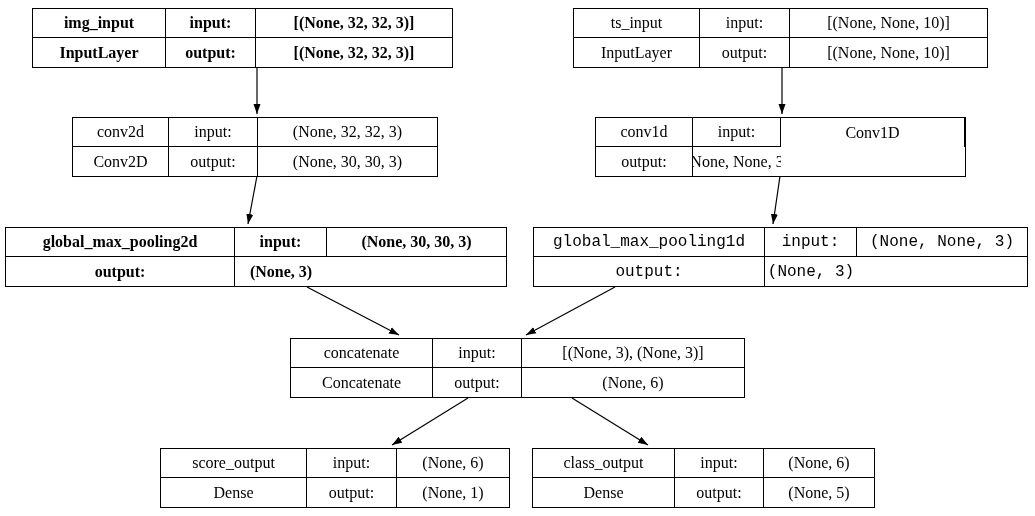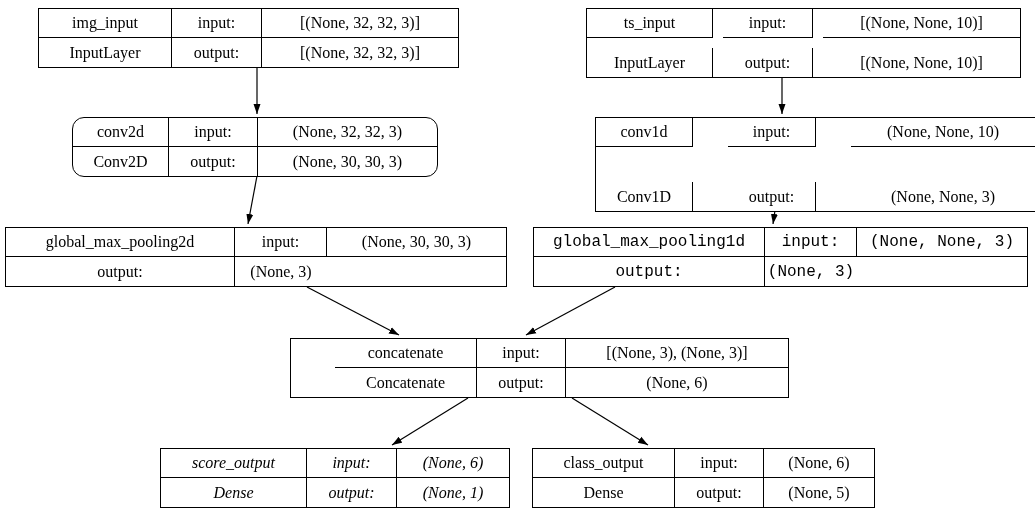--- a/index.html
+++ b/index.html
@@ -52,82 +52,81 @@
     <line x1="257" y1="68" x2="257" y2="114" marker-end="url(#arrow)"></line>
     <line x1="782" y1="68" x2="782" y2="114" marker-end="url(#arrow)"></line>
     <line x1="257" y1="176" x2="248" y2="224" marker-end="url(#arrow)"></line>
     <line x1="780" y1="176" x2="773" y2="224" marker-end="url(#arrow)"></line>
     <line x1="307" y1="287" x2="399" y2="335" marker-end="url(#arrow)"></line>
     <line x1="615" y1="287" x2="526" y2="335" marker-end="url(#arrow)"></line>
     <line x1="468" y1="398" x2="392" y2="445" marker-end="url(#arrow)"></line>
     <line x1="572" y1="398" x2="648" y2="445" marker-end="url(#arrow)"></line>
   </svg>
 
-  <div class="node" style="left:38px; top:8px; grid-template-columns:133px 90px 196px;">
+  <div class="node" style="left:32px; top:8px; grid-template-columns:133px 90px 196px;font-weight:bold;">
     <div class="cell r0 c0">img_input</div>
     <div class="cell r0 c1">input:</div>
     <div class="cell r0 c2">[(None, 32, 32, 3)]</div>
     <div class="cell r1 c0">InputLayer</div>
     <div class="cell r1 c1">output:</div>
     <div class="cell r1 c2">[(None, 32, 32, 3)]</div>
   </div>
 
-  <div class="node" style="left:586px; top:8px; grid-template-columns:126px 90px 197px;gap:10px;">
+  <div class="node" style="left:573px; top:8px; grid-template-columns:126px 90px 197px;">
     <div class="cell r0 c0">ts_input</div>
     <div class="cell r0 c1">input:</div>
     <div class="cell r0 c2">[(None, None, 10)]</div>
     <div class="cell r1 c0">InputLayer</div>
     <div class="cell r1 c1">output:</div>
     <div class="cell r1 c2">[(None, None, 10)]</div>
   </div>
 
-  <div class="node" style="left:72px; top:117px; grid-template-columns:96px 89px 179px;border-radius:12px;">
+  <div class="node" style="left:72px; top:117px; grid-template-columns:96px 89px 179px;">
     <div class="cell r0 c0">conv2d</div>
     <div class="cell r0 c1">input:</div>
     <div class="cell r0 c2">(None, 32, 32, 3)</div>
     <div class="cell r1 c0">Conv2D</div>
     <div class="cell r1 c1">output:</div>
     <div class="cell r1 c2">(None, 30, 30, 3)</div>
   </div>
 
-  <div class="node" style="left:595px; top:117px; grid-template-columns:97px 88px 184px;gap:35px;">
+  <div class="node" style="left:595px; top:117px; grid-template-columns:97px 88px 184px;">
     <div class="cell r0 c0">conv1d</div>
     <div class="cell r0 c1">input:</div>
-    <div class="cell r0 c2">(None, None, 10)</div>
     <div class="cell r1 c0">Conv1D</div>
     <div class="cell r1 c1">output:</div>
     <div class="cell r1 c2">(None, None, 3)</div>
   </div>
 
-  <div class="node" style="left:5px; top:227px; grid-template-columns:229px 92px 179px;">
+  <div class="node" style="left:5px; top:227px; grid-template-columns:229px 92px 179px;font-weight:bold;">
     <div class="cell r0 c0">global_max_pooling2d</div>
     <div class="cell r0 c1">input:</div>
     <div class="cell r0 c2">(None, 30, 30, 3)</div>
     <div class="cell r1 c1">output:</div>
     <div class="cell r1 c2">(None, 3)</div>
   </div>
 
   <div class="node" style="left:533px; top:227px; grid-template-columns:231px 92px 170px;font-family:Liberation Mono, monospace;">
     <div class="cell r0 c0">global_max_pooling1d</div>
     <div class="cell r0 c1">input:</div>
     <div class="cell r0 c2">(None, None, 3)</div>
     <div class="cell r1 c1">output:</div>
     <div class="cell r1 c2">(None, 3)</div>
   </div>
 
-  <div class="node" style="left:290px; top:338px; grid-template-columns:142px 89px 222px;padding-left:44px;">
+  <div class="node" style="left:290px; top:338px; grid-template-columns:142px 89px 222px;">
     <div class="cell r0 c0">concatenate</div>
     <div class="cell r0 c1">input:</div>
     <div class="cell r0 c2">[(None, 3), (None, 3)]</div>
     <div class="cell r1 c0">Concatenate</div>
     <div class="cell r1 c1">output:</div>
     <div class="cell r1 c2">(None, 6)</div>
   </div>
 
-  <div class="node" style="left:160px; top:448px; grid-template-columns:146px 90px 112px;font-style:italic;">
+  <div class="node" style="left:160px; top:448px; grid-template-columns:146px 90px 112px;">
     <div class="cell r0 c0">score_output</div>
     <div class="cell r0 c1">input:</div>
     <div class="cell r0 c2">(None, 6)</div>
     <div class="cell r1 c0">Dense</div>
     <div class="cell r1 c1">output:</div>
     <div class="cell r1 c2">(None, 1)</div>
   </div>
 
   <div class="node" style="left:532px; top:448px; grid-template-columns:142px 89px 110px;">
     <div class="cell r0 c0">class_output</div>

